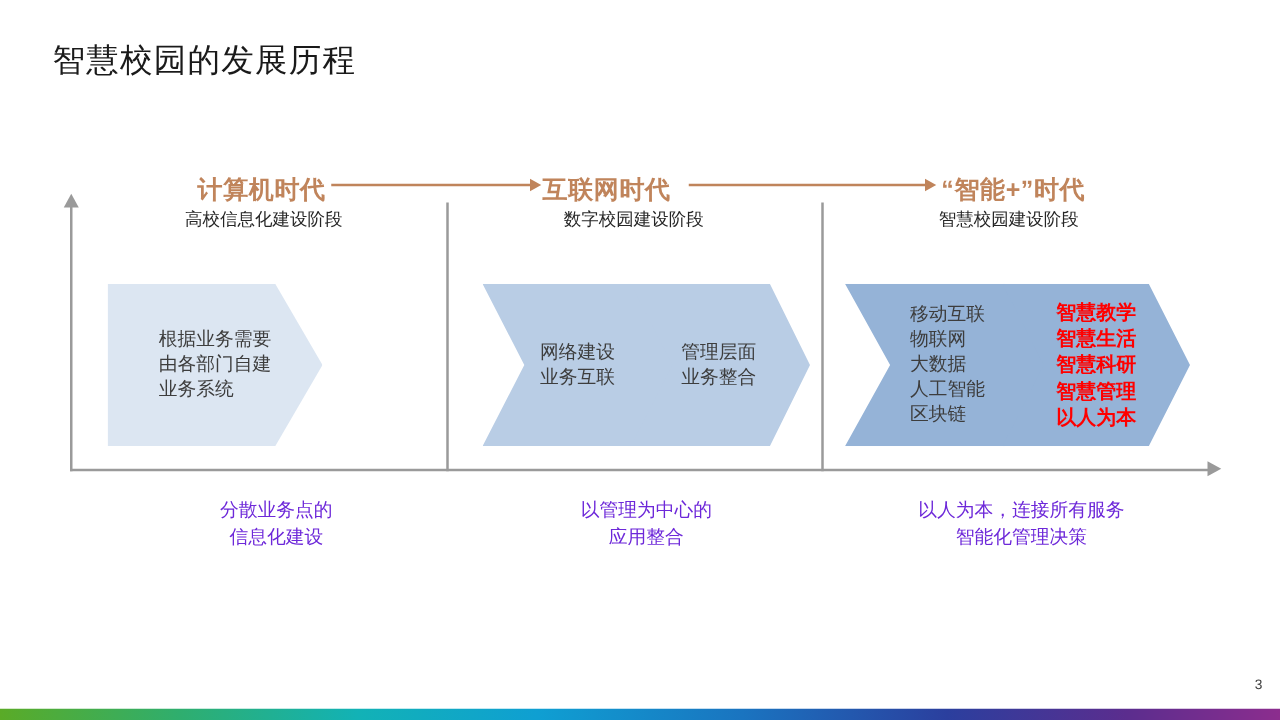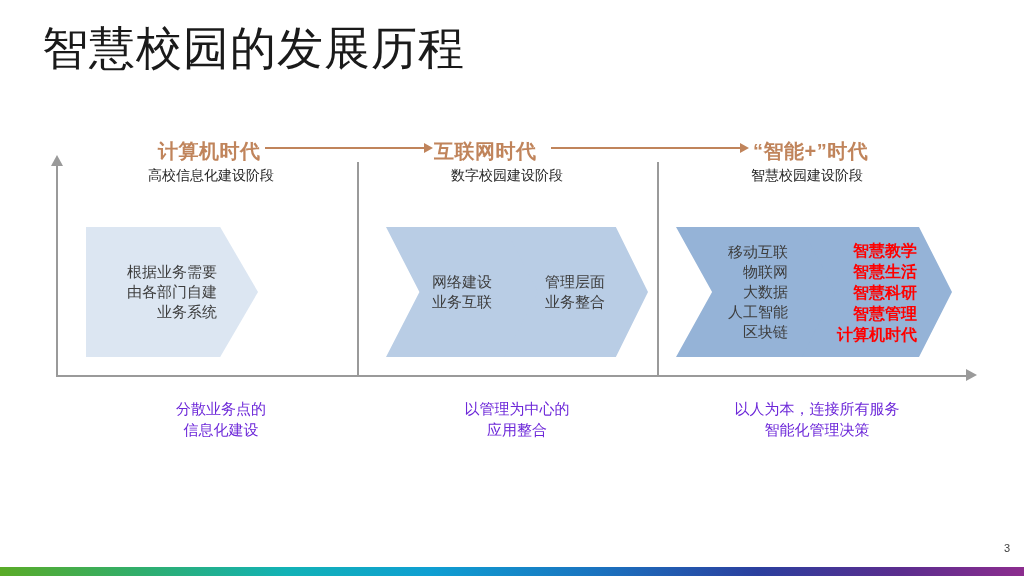--- a/index.html
+++ b/index.html
@@ -16,21 +16,21 @@
     height: 576px;
     background: #ffffff;
     overflow: hidden;
   }
 
   
   .slide-title {
     position: absolute;
     left: 42px;
     top: 26px;
-    font-size: 46px;
+    font-size: 26px;
     line-height: 44px;
     color: #1a1a1a;
     font-weight: 400;
     letter-spacing: 1px;
     white-space: nowrap;
   }
 
   
   .axis-v {
     position: absolute;
@@ -139,21 +139,21 @@
     top: 0;
     height: 130px;
     display: flex;
     align-items: center;
     justify-content: center;
     box-sizing: border-box;
   }
   .chev-text {
     font-size: 15px;
     line-height: 20px;
-    text-align: right;
+    text-align: left;
     color: #3d3d3d;
     white-space: pre-line;
     position: relative;
     z-index: 2;
   }
   .chev-text.red {
     color: #ff0000;
     font-weight: bold;
     font-size: 16px;
     line-height: 21px;
@@ -267,21 +267,21 @@
 物联网
 大数据
 人工智能
 区块链</div>
     </div>
     <div class="chev c2 shape-arrow">
       <div class="chev-text red">智慧教学
 智慧生活
 智慧科研
 智慧管理
-计算机时代</div>
+以人为本</div>
     </div>
   </div>
 
   <div class="caption p1">分散业务点的
 信息化建设</div>
   <div class="caption p2">以管理为中心的
 应用整合</div>
   <div class="caption p3">以人为本，连接所有服务
 智能化管理决策</div>
 

